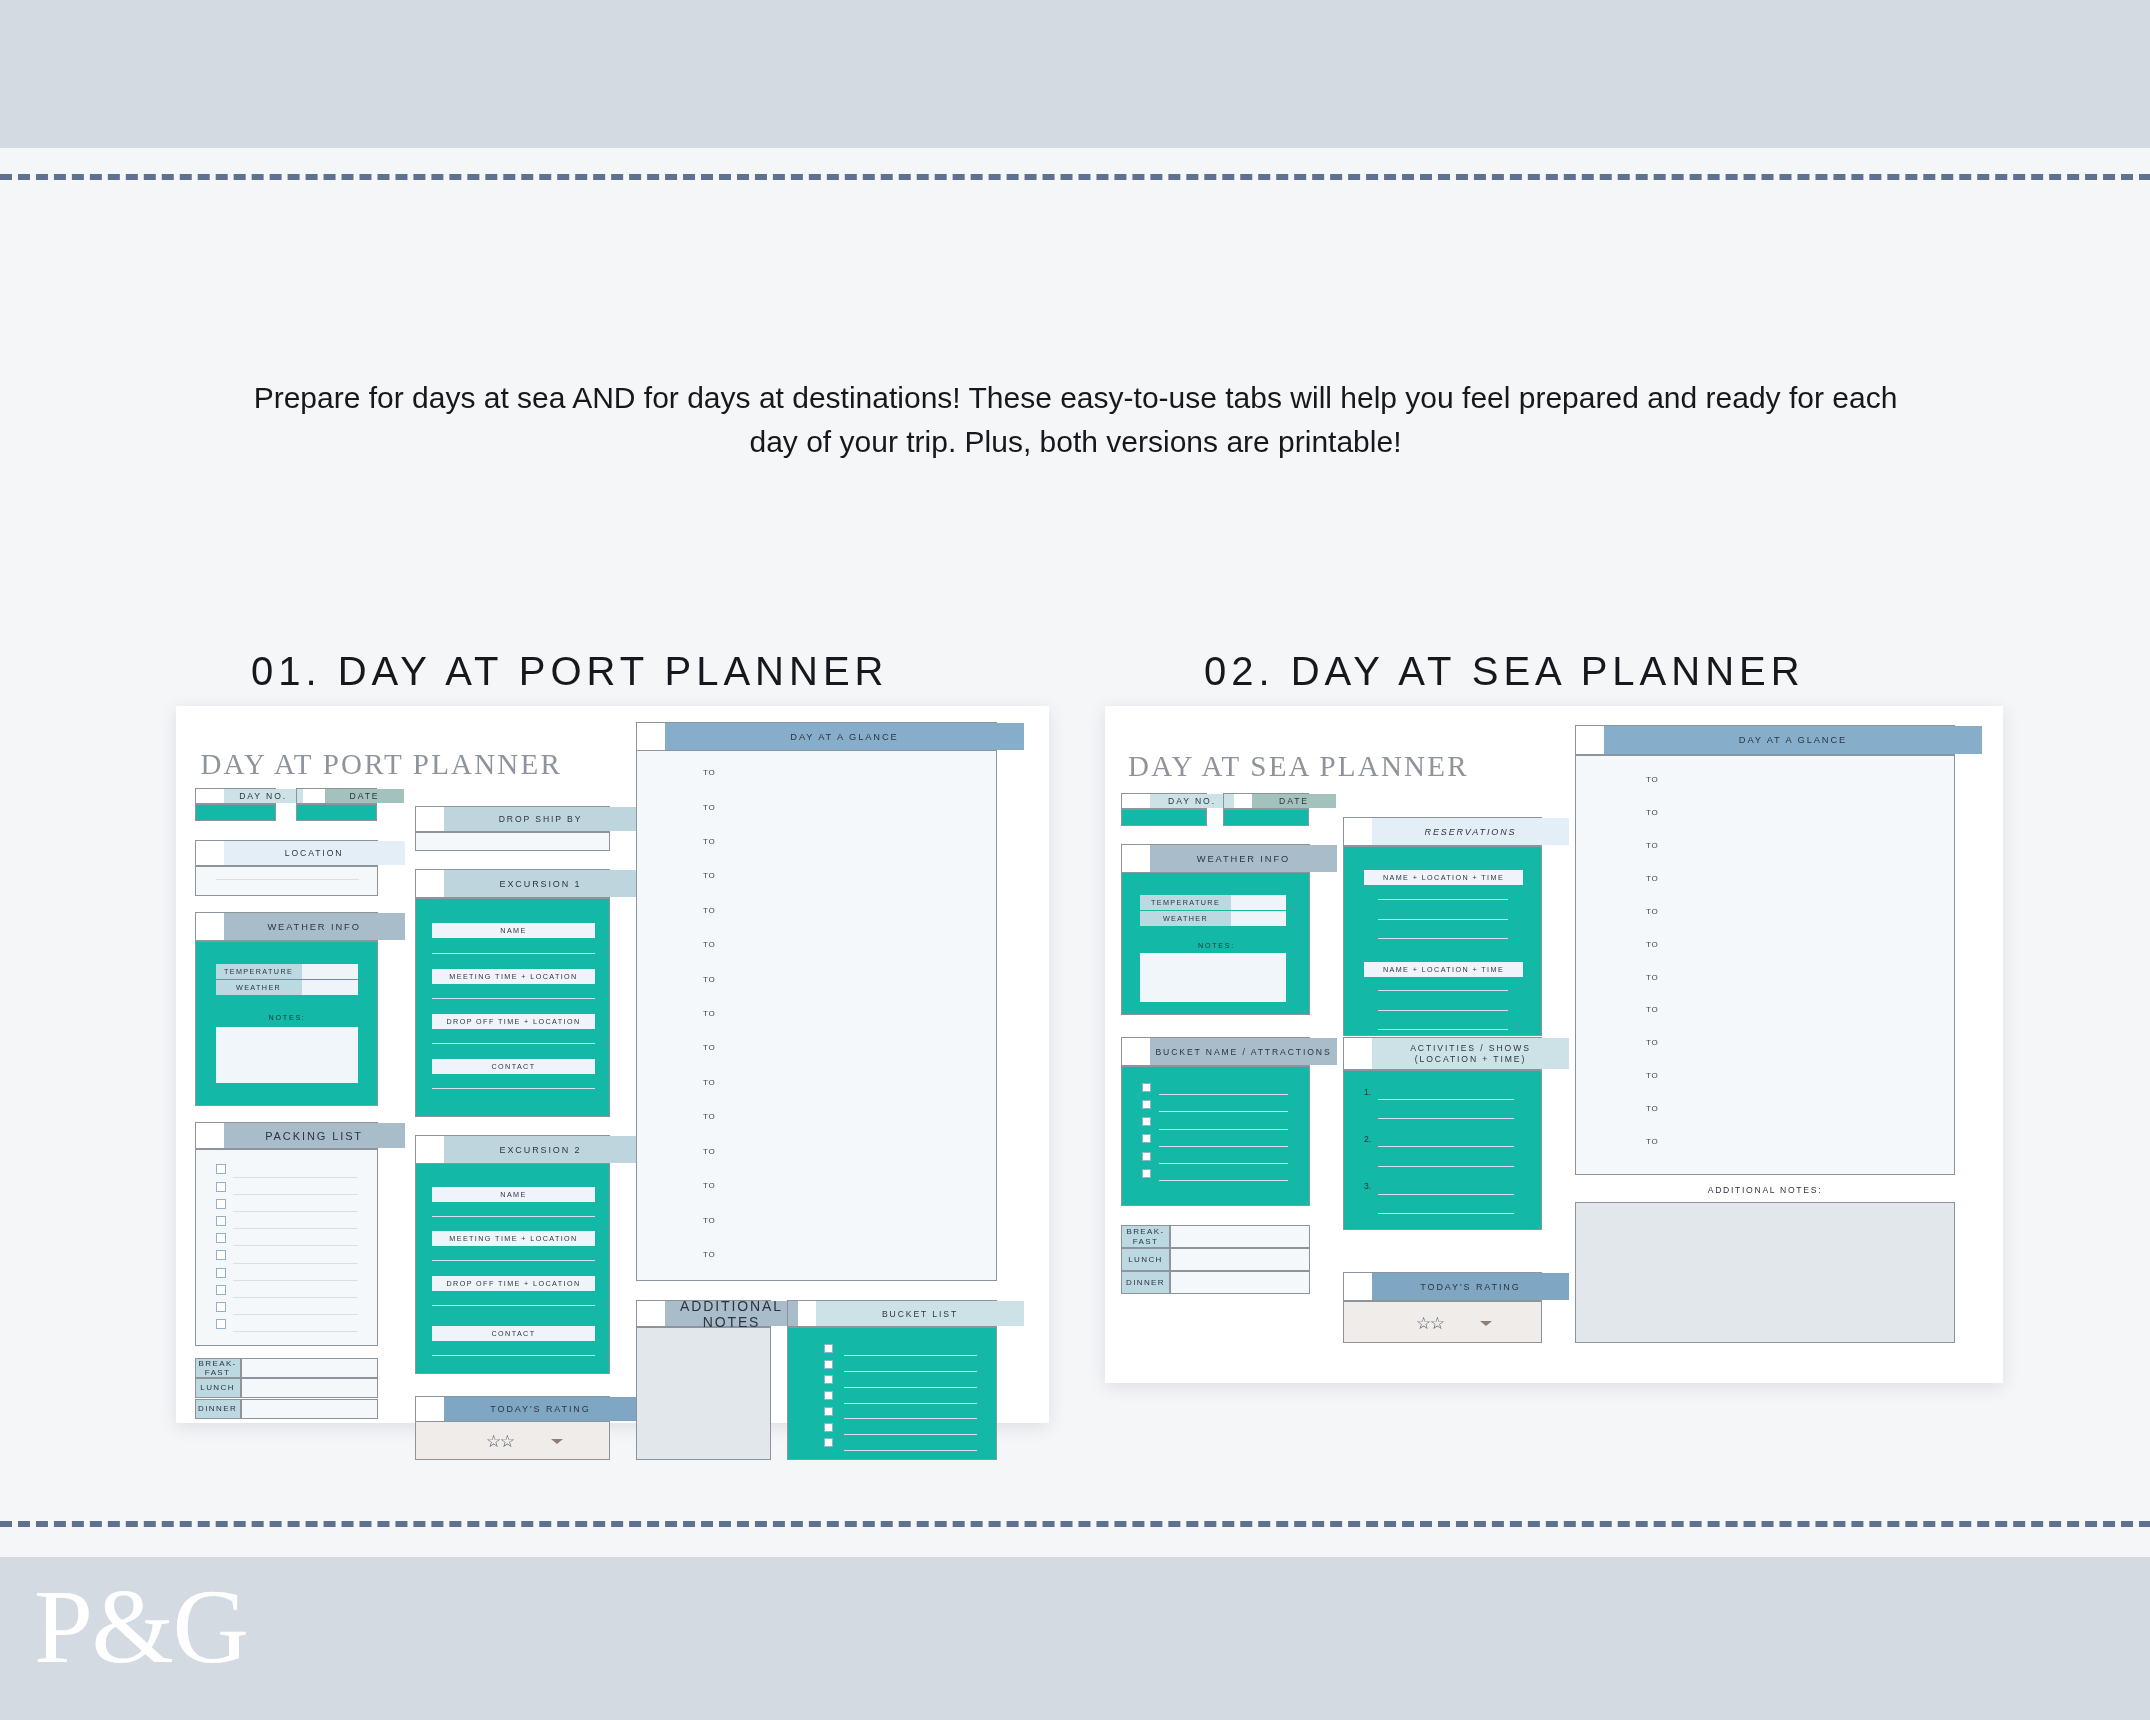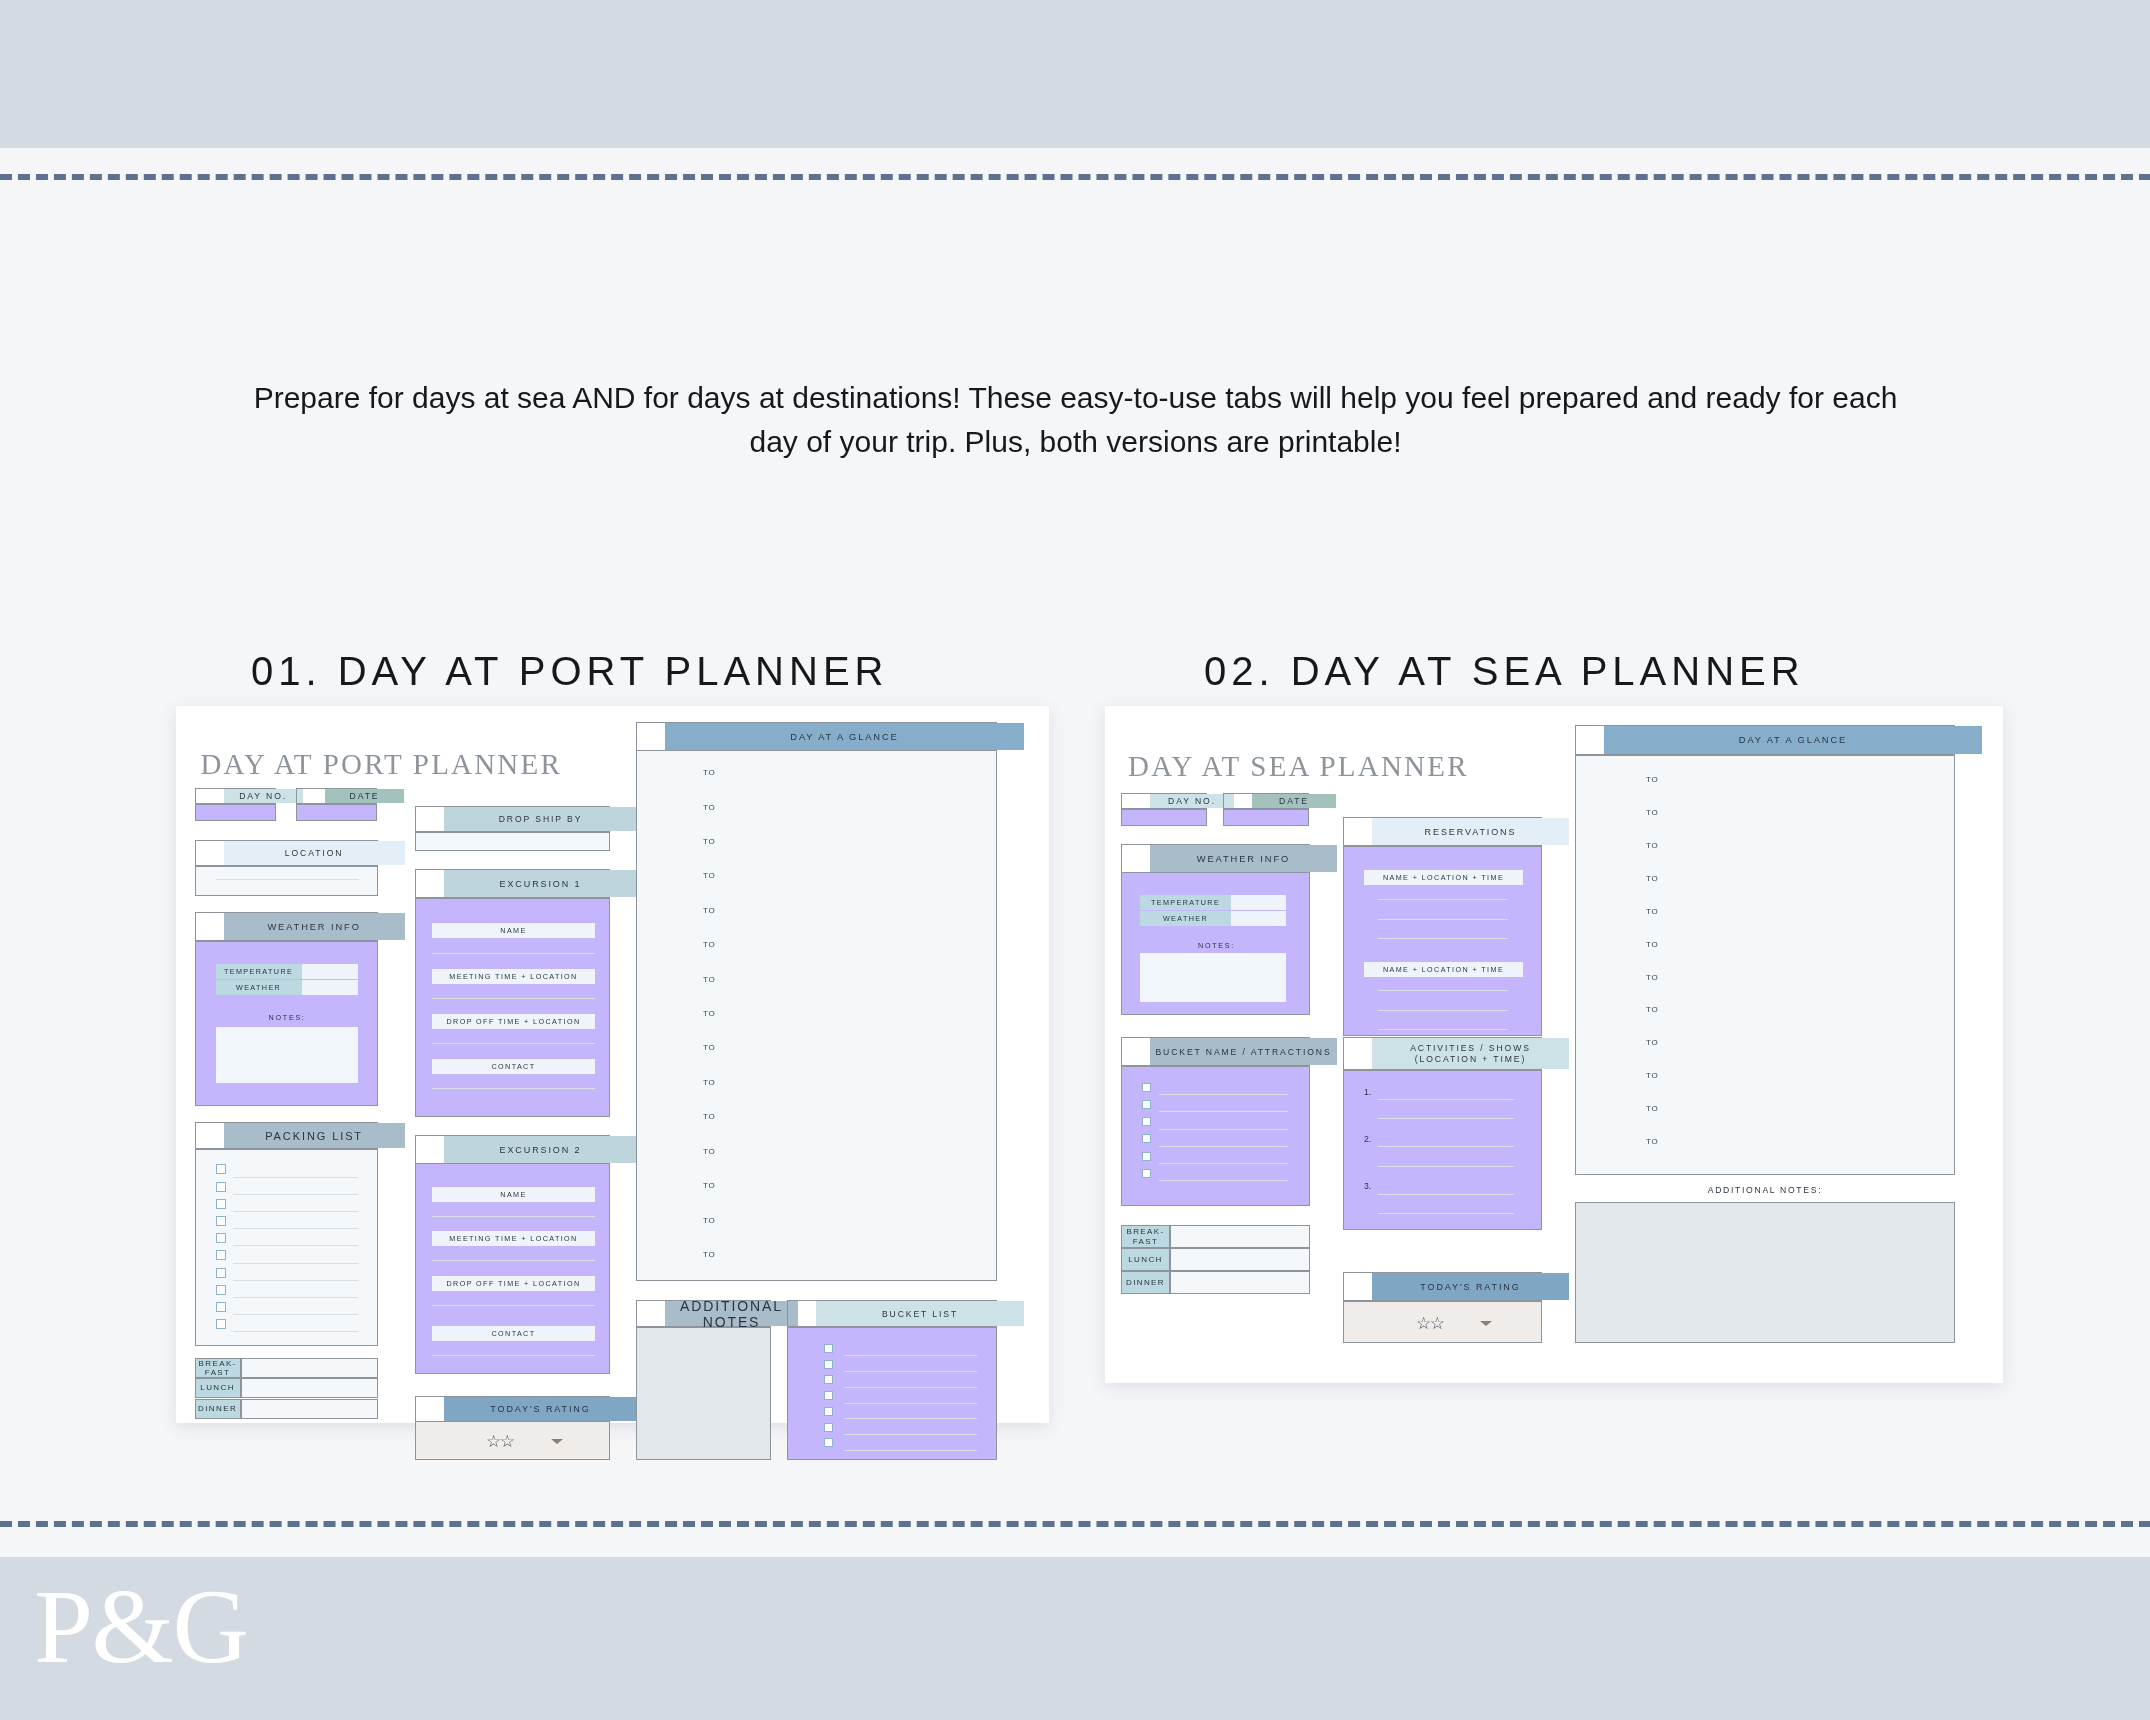--- a/index.html
+++ b/index.html
@@ -98,21 +98,21 @@
     display: flex; align-items: center; justify-content: center;
     text-align: center;
     letter-spacing: 1.9px;
     color: #2b3440;
     font-size: 8.6px;
     width: 100%;
     margin-left: 28px;
   }
   .hd.two { line-height: 1.18; }
 
-  .body-white  { background: #c4b5fd; }
+  .body-white  { background: #14b8a6; }
   .body-pale   { background: #f4f8fb; }
   .body-grey   { background: #e2e7eb; }
   .body-cream  { background: #efecea; }
 
   
   .h-pale   { background: #e4eef6; }
   .h-mid    { background: #bed5de; }
   .h-steel  { background: #a9bcca; }
   .h-blue   { background: #86aecb; }
   .h-blue2  { background: #7fa7c4; }
@@ -428,21 +428,21 @@
     <div id="sea-meals">
         <div class="meal-cell" style="left:16px; top:519px; width:49px; height:23px;">BREAK-<br>FAST</div>
         <div class="meal-val" style="left:65px; top:519px; width:140px; height:23px;"></div>
         <div class="meal-cell" style="left:16px; top:542px; width:49px; height:23px;">LUNCH</div>
         <div class="meal-val" style="left:65px; top:542px; width:140px; height:23px;"></div>
         <div class="meal-cell" style="left:16px; top:565px; width:49px; height:23px;">DINNER</div>
         <div class="meal-val" style="left:65px; top:565px; width:140px; height:23px;"></div>
       </div>
 
     <div class="blk" style="left:238px; top:111px; width:199px; height:29px;">
-      <div class="hd h-pale" style="height:100%; font-size:9px;">RESERVATIONS</div>
+      <div class="hd h-pale" style="height:100%; font-size:9px;font-style:italic;">RESERVATIONS</div>
     </div>
     <div class="blk body-white" style="left:238px; top:140px; width:199px; height:190px;">
       <div class="field-bar" style="left:20px; top:23px; width:159px; height:15px;">NAME + LOCATION + TIME</div>
       <div class="rule" style="left:34px; top:52px; width:130px;"></div>
       <div class="rule" style="left:34px; top:72px; width:130px;"></div>
       <div class="rule" style="left:34px; top:91px; width:130px;"></div>
       <div class="field-bar" style="left:20px; top:115px; width:159px; height:15px;">NAME + LOCATION + TIME</div>
       <div class="rule" style="left:34px; top:143px; width:130px;"></div>
       <div class="rule" style="left:34px; top:163px; width:130px;"></div>
       <div class="rule" style="left:34px; top:182px; width:130px;"></div>

